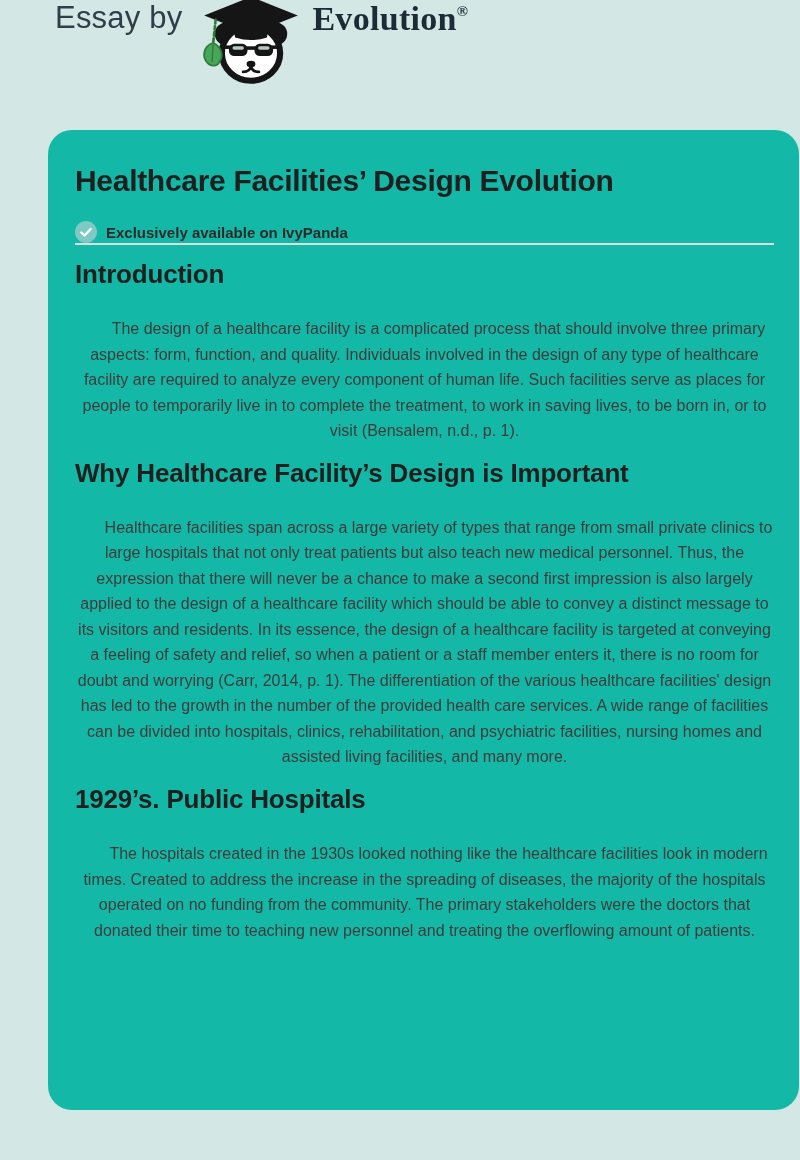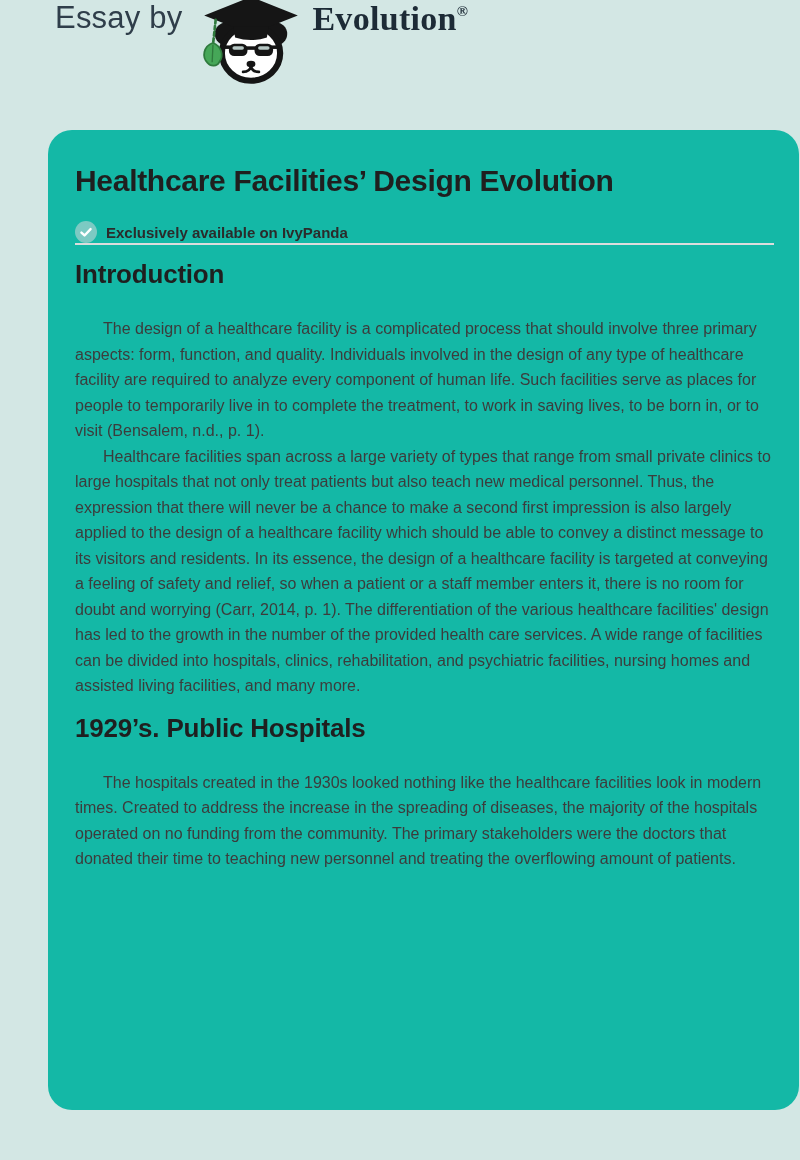--- a/index.html
+++ b/index.html
@@ -87,20 +87,21 @@
     font-weight: bold;
     color: #1f1f1f;
     letter-spacing: -0.2px;
   }
   .card p {
     margin: 0;
     font-size: 16px;
     line-height: 25.5px;
     color: #3c3c3c;
     text-indent: 28px;
+    text-align: center;
   }
 </style>
 </head>
 <body>
 
 <header class="site-header">
   <span class="essay-by">Essay by</span>
 
   <span class="logo-wrap">
     <svg viewBox="0 0 120 104" width="106" height="94" aria-hidden="true">
@@ -149,20 +150,21 @@
   </div>
 
   <hr class="divider">
 
   <section>
     <h2>Introduction</h2>
     <p>The design of a healthcare facility is a complicated process that should involve three primary aspects: form, function, and quality. Individuals involved in the design of any type of healthcare facility are required to analyze every component of human life. Such facilities serve as places for people to temporarily live in to complete the treatment, to work in saving lives, to be born in, or to visit (Bensalem, n.d., p. 1).</p>
   </section>
 
   <section>
+    <h2>Why Healthcare Facility’s Design is Important</h2>
     <p>Healthcare facilities span across a large variety of types that range from small private clinics to large hospitals that not only treat patients but also teach new medical personnel. Thus, the expression that there will never be a chance to make a second first impression is also largely applied to the design of a healthcare facility which should be able to convey a distinct message to its visitors and residents. In its essence, the design of a healthcare facility is targeted at conveying a feeling of safety and relief, so when a patient or a staff member enters it, there is no room for doubt and worrying (Carr, 2014, p. 1). The differentiation of the various healthcare facilities' design has led to the growth in the number of the provided health care services. A wide range of facilities can be divided into hospitals, clinics, rehabilitation, and psychiatric facilities, nursing homes and assisted living facilities, and many more.</p>
   </section>
 
   <section>
     <h2>1929’s. Public Hospitals</h2>
     <p>The hospitals created in the 1930s looked nothing like the healthcare facilities look in modern times. Created to address the increase in the spreading of diseases, the majority of the hospitals operated on no funding from the community. The primary stakeholders were the doctors that donated their time to teaching new personnel and treating the overflowing amount of patients.</p>
   </section>
 </main>
 
 </body></html>

